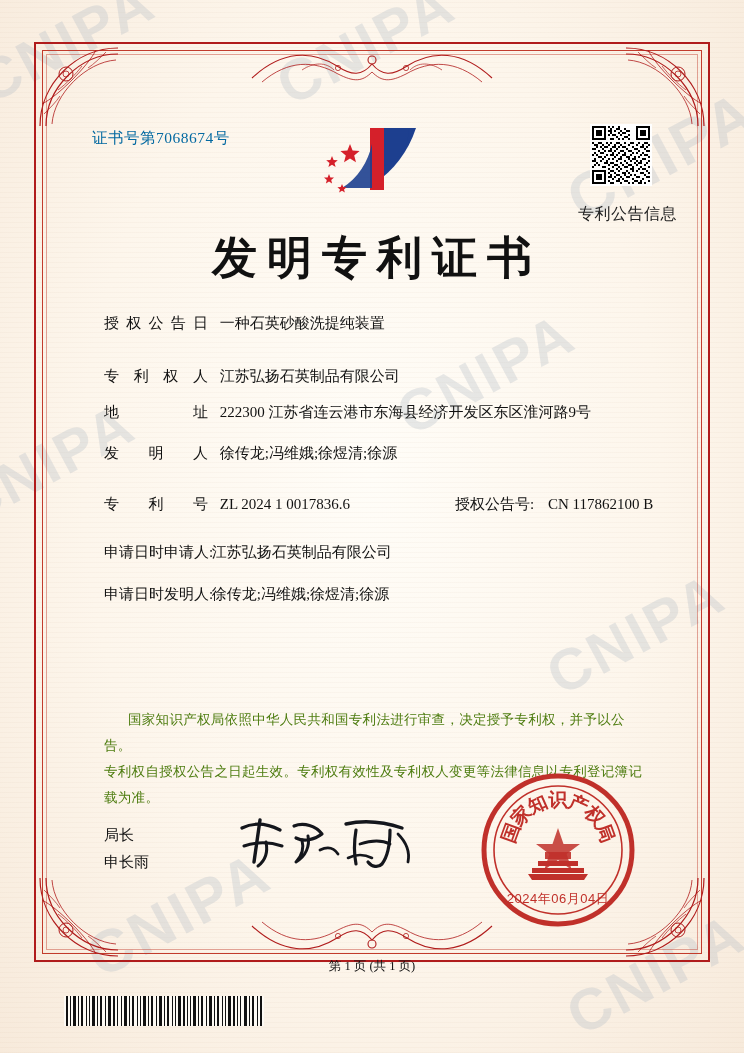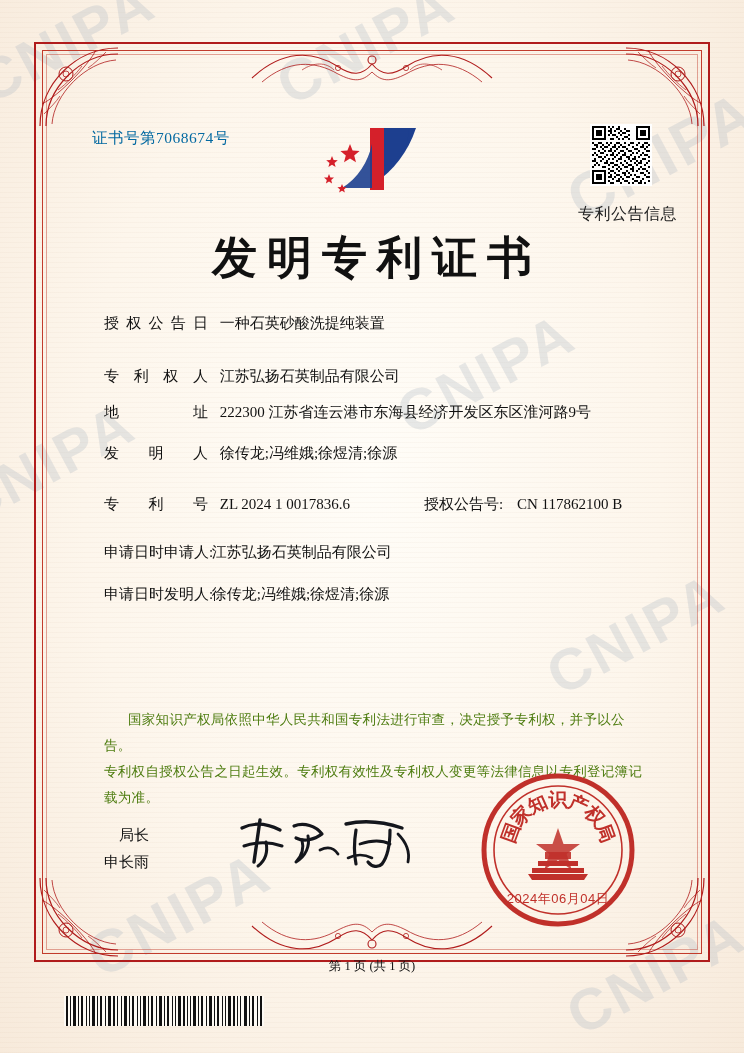--- a/index.html
+++ b/index.html
@@ -195,20 +195,21 @@
   }
   .two-col .right {
     position: absolute;
     left: 320px;
     top: 0;
   }
   .two-col .right .f-label2 {
     display: inline-block;
     color: #111;
     margin-right: 10px;
+    margin-left: 31px;
   }
 
   
   .para {
     position: absolute;
     left: 104px;
     top: 707px;
     width: 540px;
     font-size: 13.5px;
     line-height: 26px;
@@ -219,21 +220,20 @@
   .para .indent { text-indent: 24px; }
 
   
   .director {
     position: absolute;
     left: 104px;
     top: 822px;
     font-size: 15px;
     line-height: 27px;
     color: #111;
-    text-align: right;
   }
   .signature {
     position: absolute;
     left: 230px;
     top: 812px;
     width: 200px;
     height: 60px;
   }
 
   

